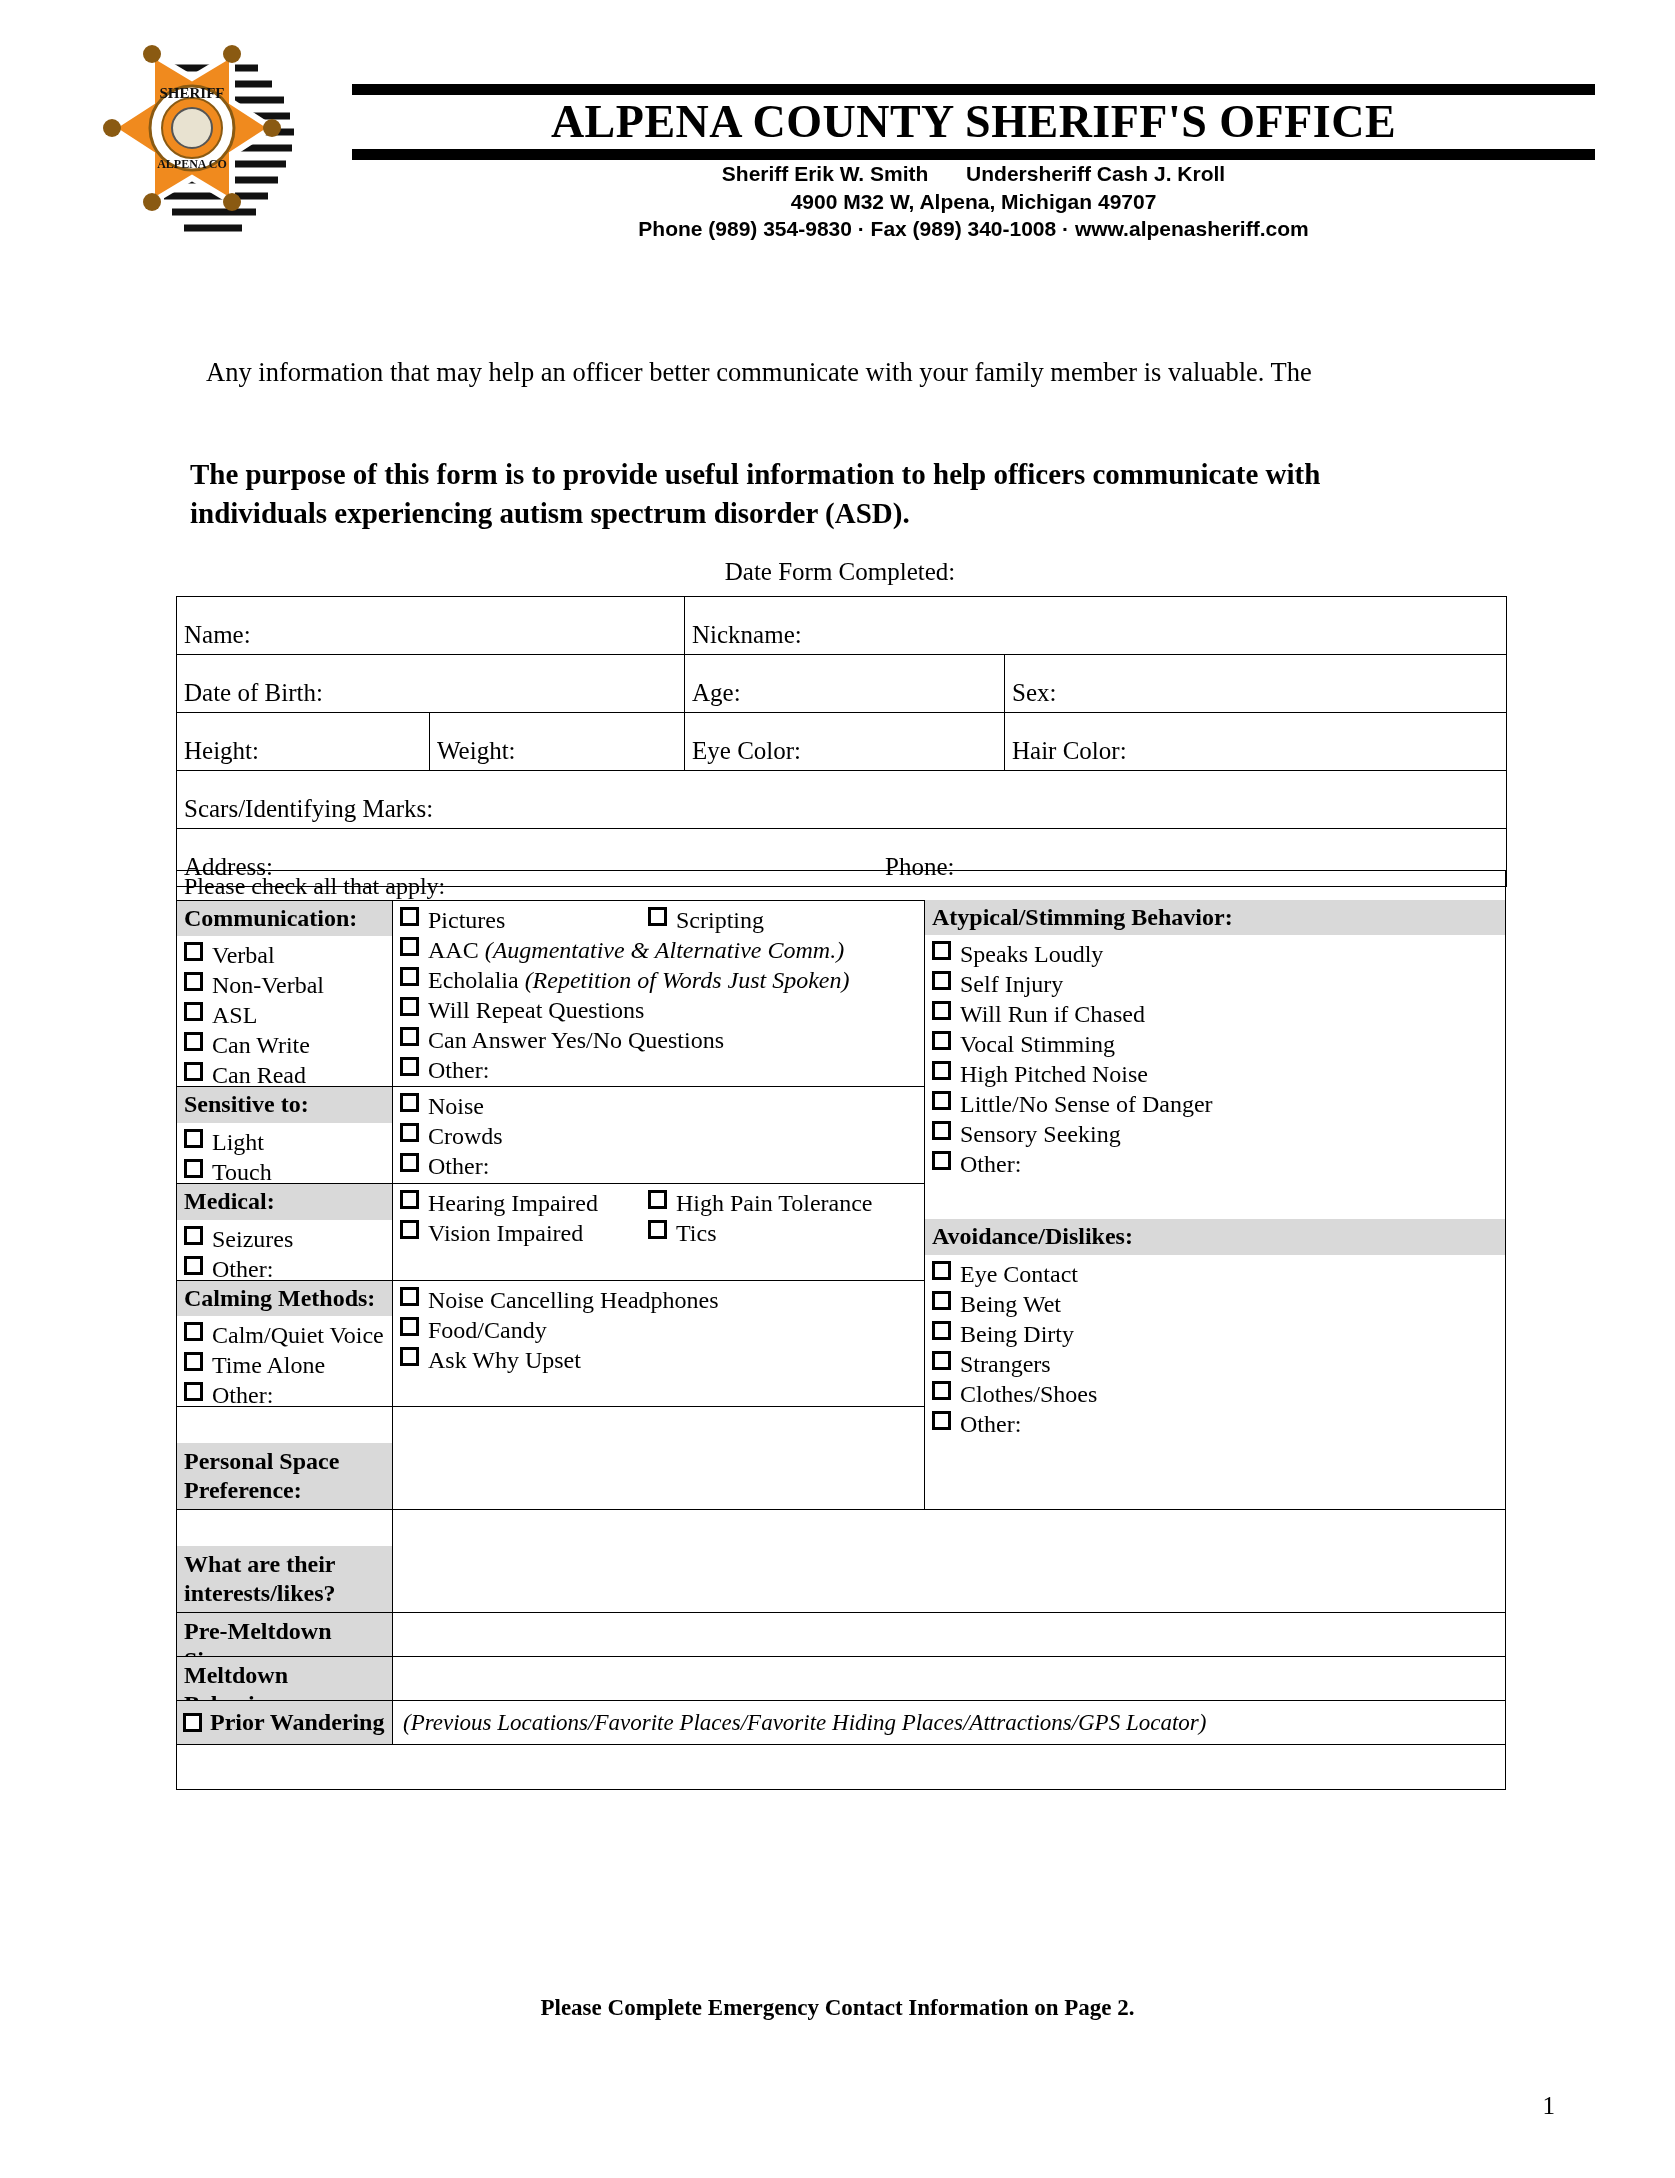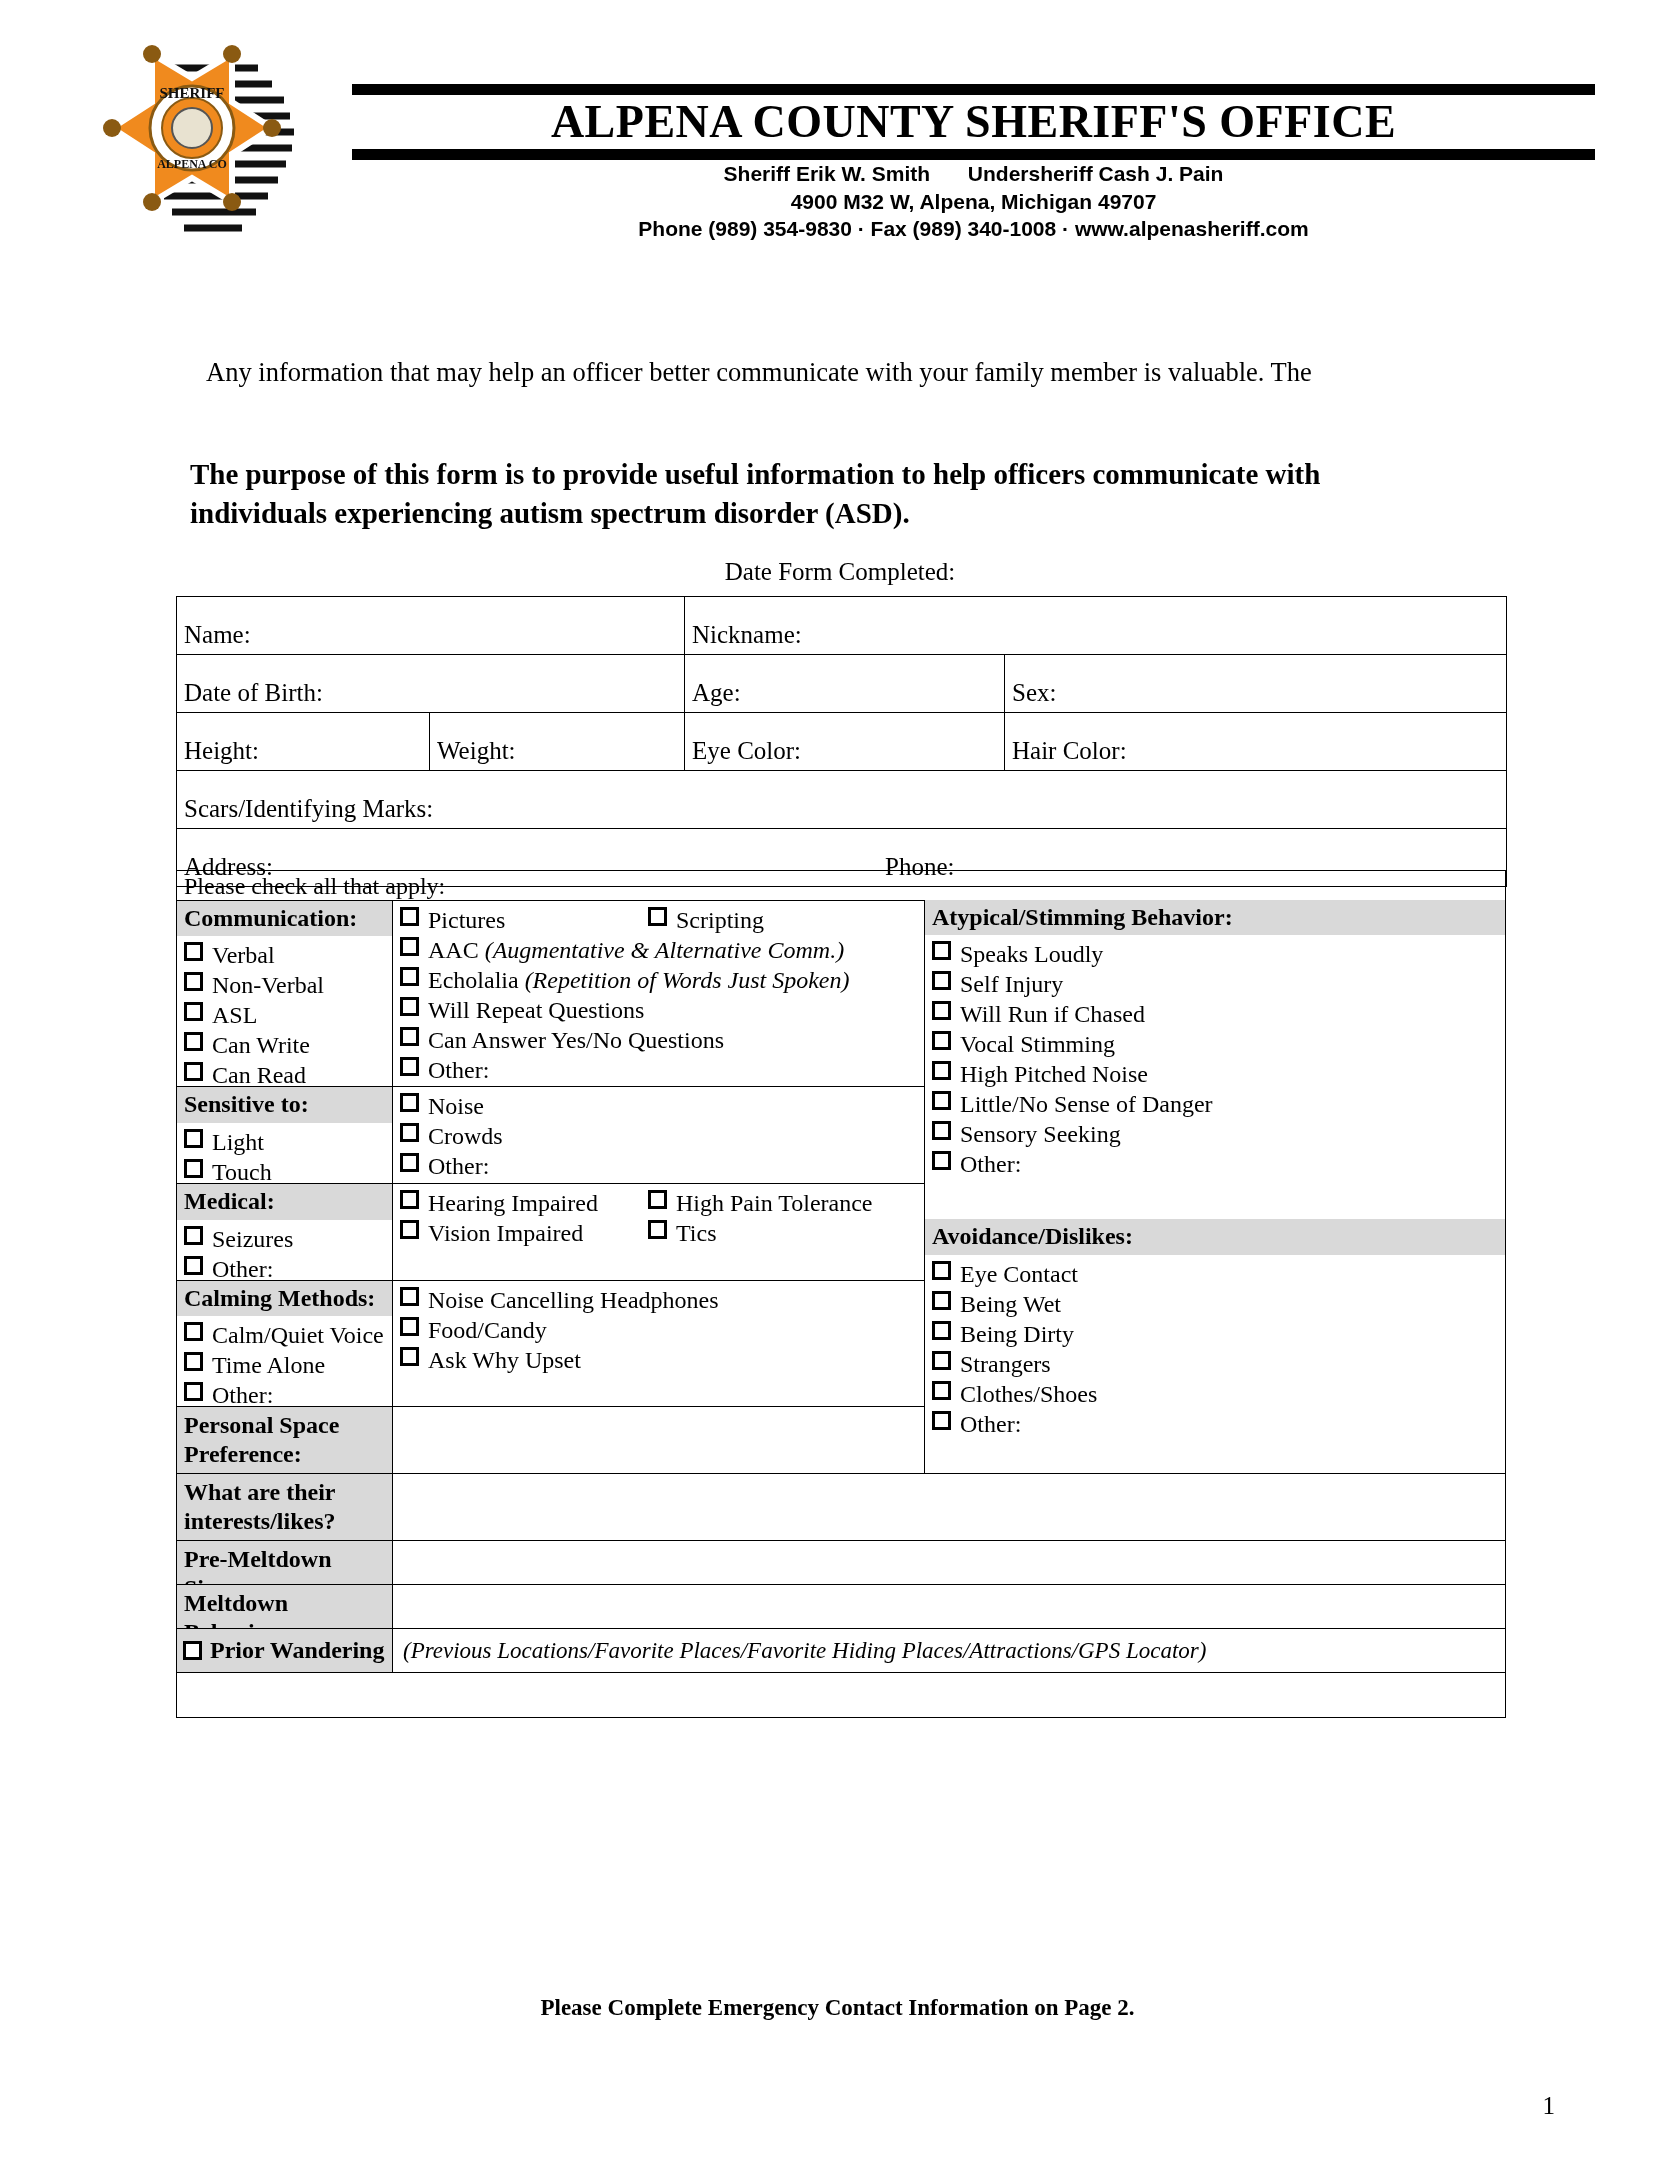--- a/index.html
+++ b/index.html
@@ -131,21 +131,21 @@
 
   
   .labelrow{display:flex;border-top:1.4px solid #000;}
   .labelrow .lcell{
     width:215px;background:#d9d9d9;font-weight:bold;font-size:24px;
     padding:4px 6px 5px 7px;line-height:1.18;box-sizing:border-box;
   }
   .labelrow .vcell{
     flex:1;border-left:1.4px solid #000;box-sizing:border-box;
   }
-  .labelrow.tall .lcell{height:66px;}
+  .labelrow.tall .lcell{height:66px;margin-top:36px;}
   .labelrow.short .lcell{height:43px;}
   .wanderrow .lcell{display:flex;align-items:center;padding-left:6px;}
   .wanderrow .lcell .cb{margin-top:0;}
   .wanderrow .lcell span{padding-left:8px;}
   .wanderrow .vcell{
     font-size:23px;font-style:italic;
     padding:9px 0 0 10px;white-space:nowrap;
   }
   .blankrow{height:44px;border-top:1.4px solid #000;}
 
@@ -204,21 +204,21 @@
       </svg>
     </div>
 
     <div class="hdr-text">
       <div class="rule top"></div>
       <div class="org-title">ALPENA COUNTY SHERIFF'S OFFICE</div>
       <div class="rule bot"></div>
       <div class="hdr-sub">
         <span>Sheriff Erik W. Smith</span>
         <span class="gap"></span>
-        <span>Undersheriff Cash J. Pain</span>
+        <span>Undersheriff Cash J. Kroll</span>
       </div>
       <div class="hdr-sub">4900 M32 W, Alpena, Michigan 49707</div>
       <div class="hdr-sub">Phone (989) 354-9830 · Fax (989) 340-1008 · www.alpenasheriff.com</div>
     </div>
   </div>
 
   <div class="intro">
     <p class="ind">Any information that may help an officer better communicate with your family member is valuable. The</p>
   </div>
 

